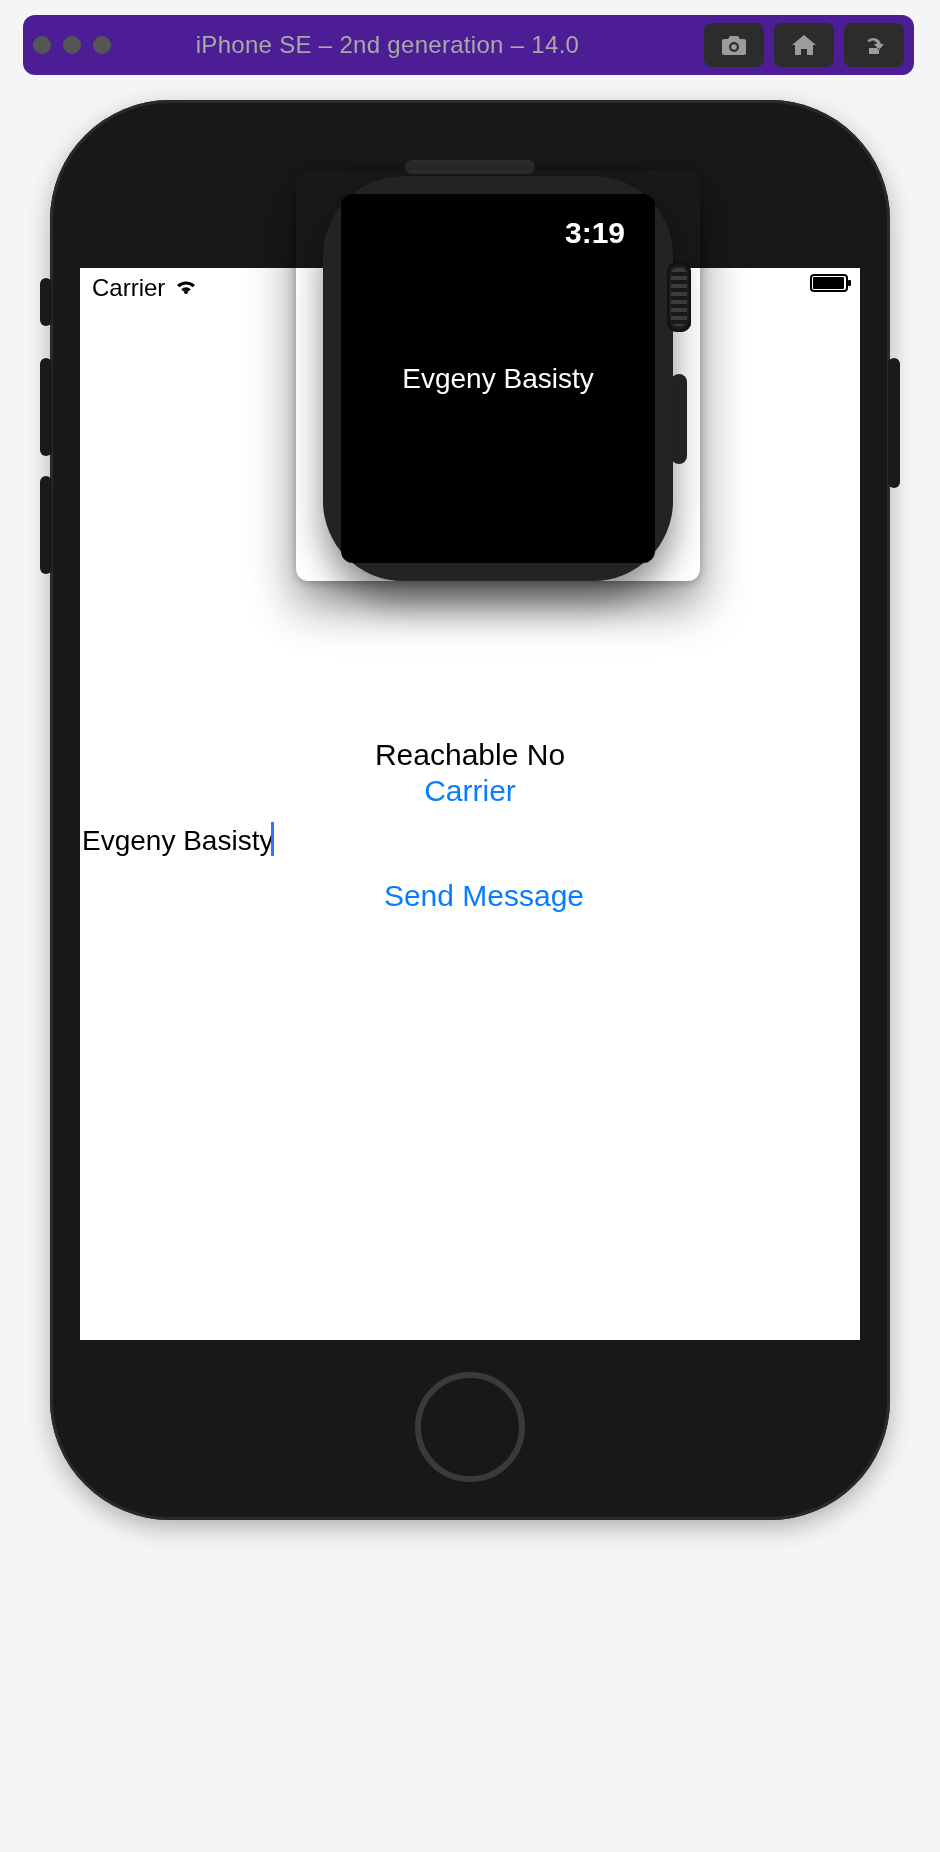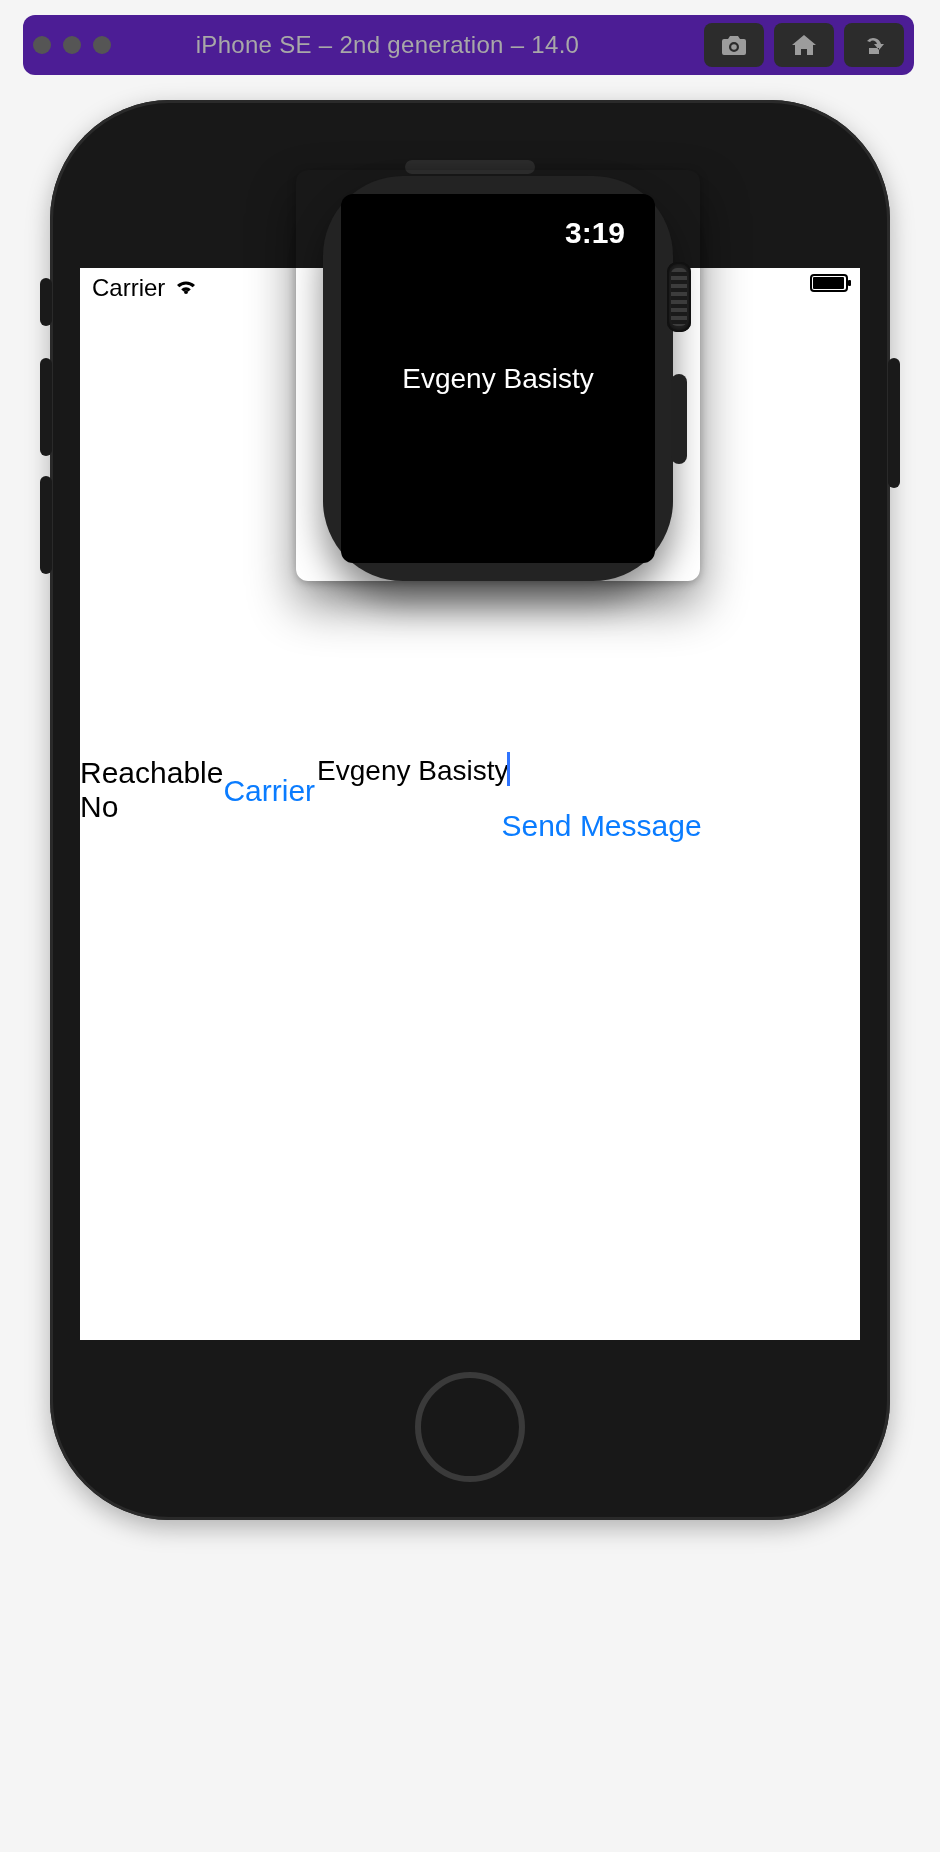--- a/index.html
+++ b/index.html
@@ -128,20 +128,21 @@
   .phone-app {
     position: absolute;
     left: 0; right: 0; top: 0; bottom: 0;
     padding-top: 40px;
   }
   .stack {
     position: absolute;
     left: 0; right: 0;
     top: 470px;
     display: flex;
+    flex-direction: column;
     align-items: center;
   }
   .reach-label {
     font-size: 30px;
     color: #000;
     margin-bottom: 2px;
   }
   .ios-btn {
     font-size: 30px;
     color: #0a7cff;

